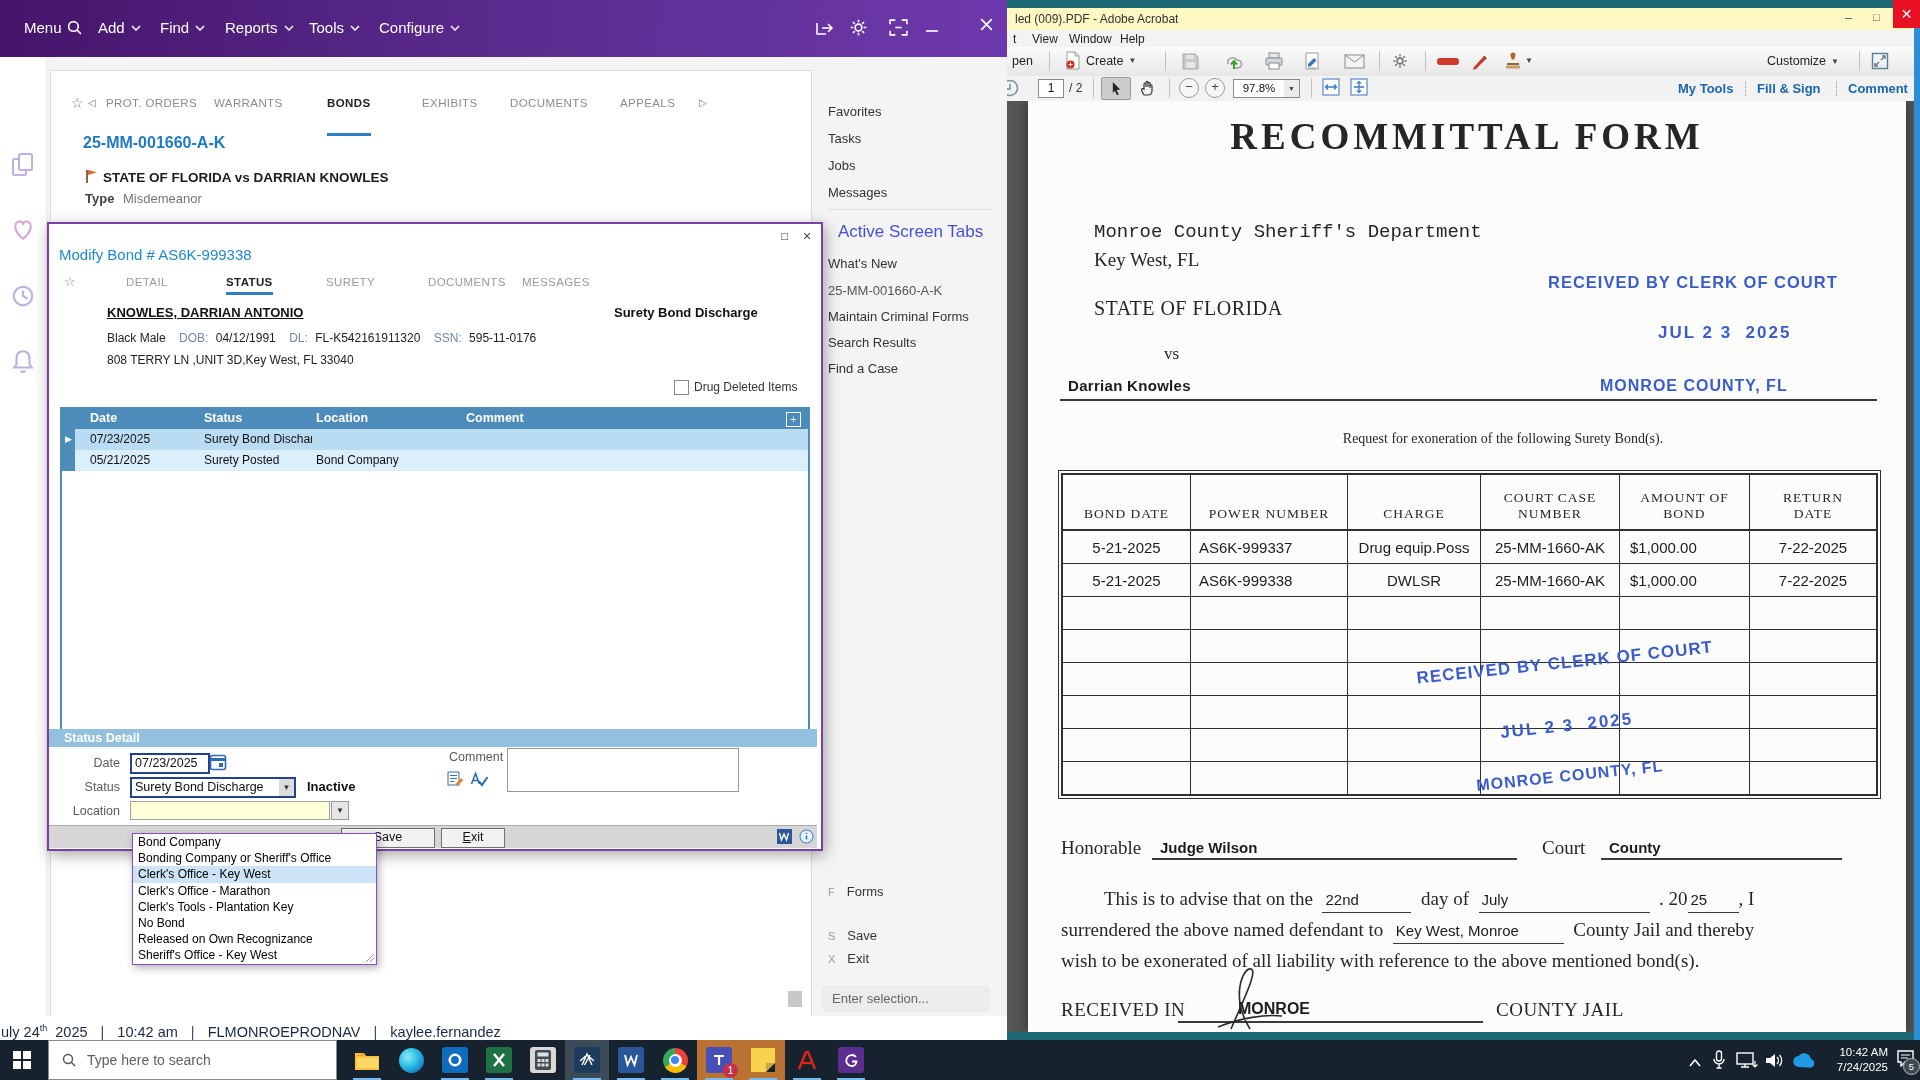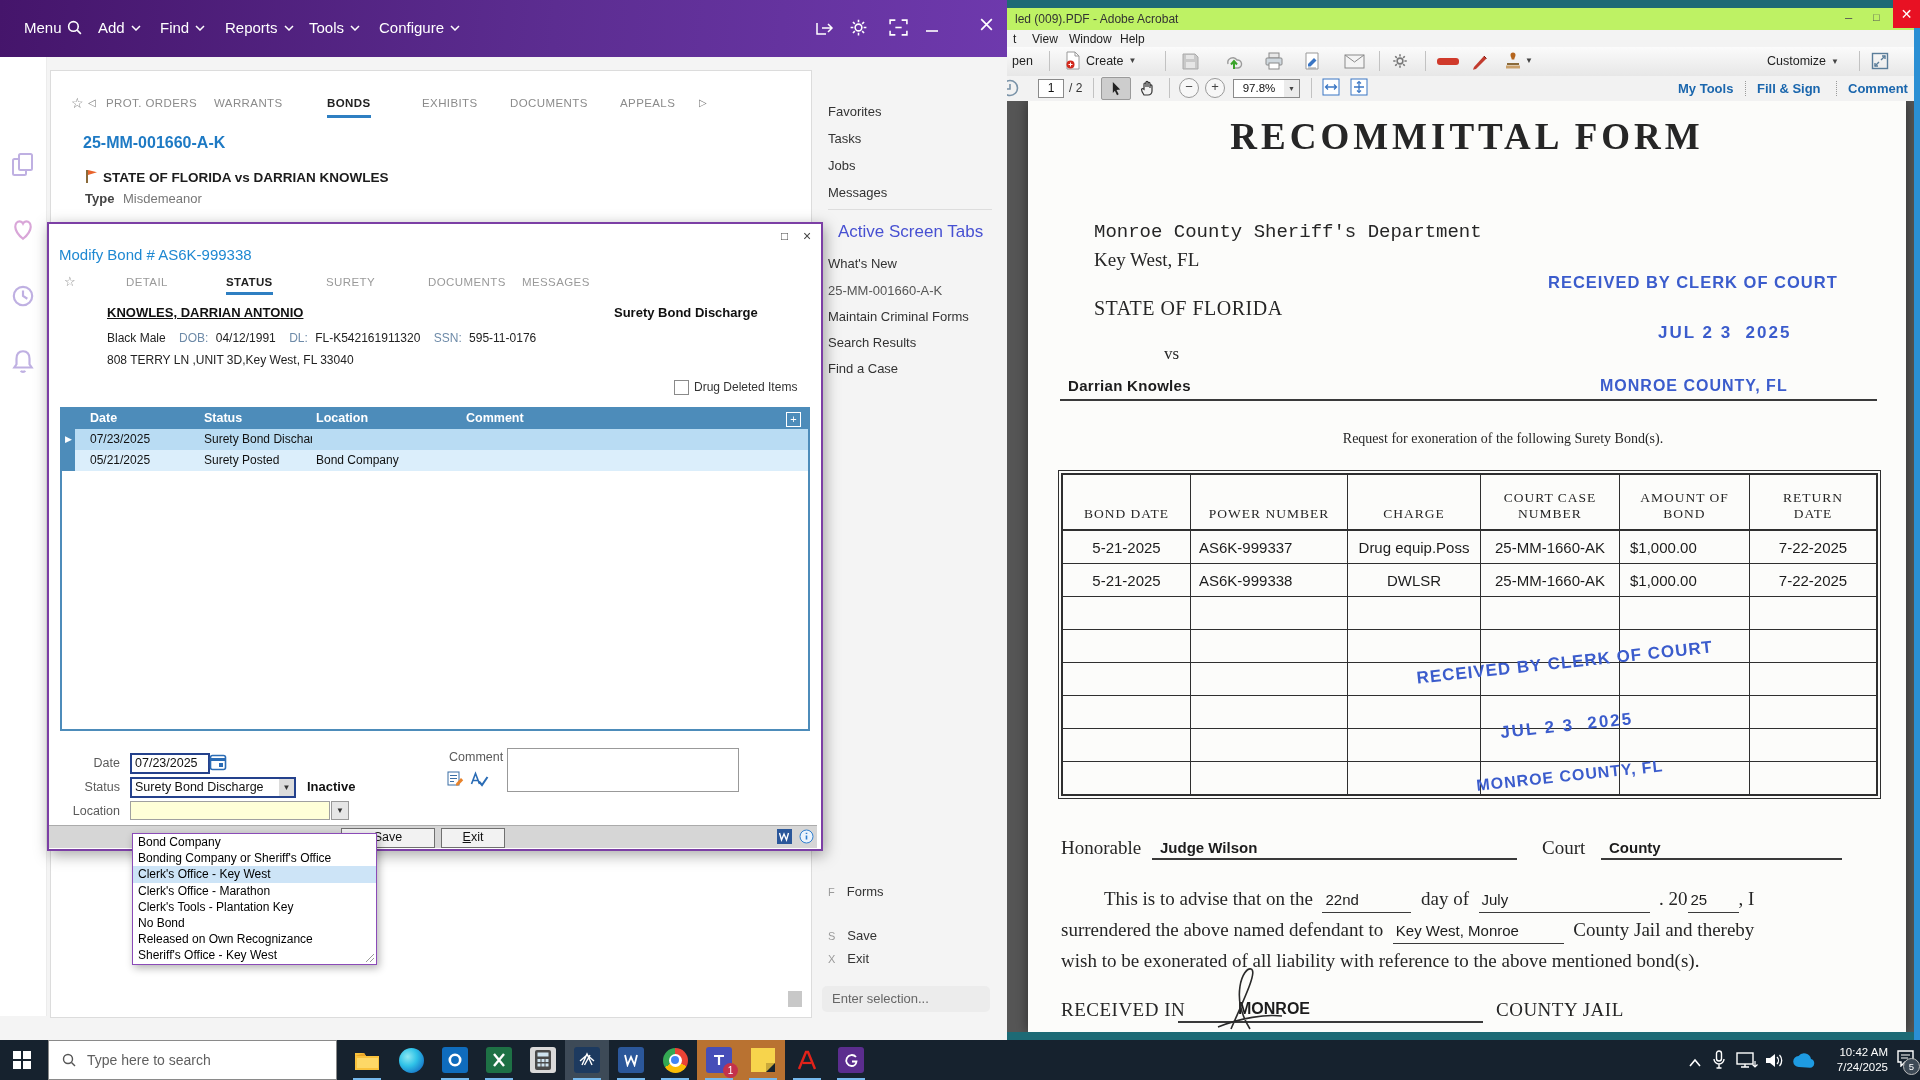--- a/index.html
+++ b/index.html
@@ -7,38 +7,38 @@
           font-family:"Liberation Sans","DejaVu Sans",sans-serif;}
   .abs{position:absolute;}
   .nowrap{white-space:nowrap;}
   
   .purple-bar{left:0;top:0;width:1007px;height:57px;
     background:linear-gradient(95deg,#45156b 0%,#5c2d91 55%,#6e39ad 100%);color:#fff;}
   .pmenu{position:absolute;top:19px;font-size:15px;color:#fff;display:flex;align-items:center;gap:6px;cursor:default;}
   .rail{left:0;top:57px;width:46px;height:959px;background:#fff;border-right:1px solid #ececec;}
   .card{left:50px;top:70px;width:760px;height:946px;background:#fff;border:1px solid #dcdcdc;}
   .ctab{position:absolute;top:26px;font-size:11.5px;letter-spacing:.4px;color:#8b8b8b;}
-  .ctab.active{color:#222;font-weight:bold;border-bottom:3px solid #2e7fc2;padding-bottom:6px;}
+  .ctab.active{color:#222;font-weight:bold;border-bottom:3px solid #2e7fc2;padding-bottom:24px;}
   .dlg{left:47px;top:222px;width:772px;height:625px;background:#fff;border:2px solid #7c3fa5;
        box-shadow:2px 4px 14px rgba(0,0,0,.35);z-index:20;}
   .dtab{position:absolute;top:52px;font-size:11.5px;letter-spacing:.4px;color:#9a9a9a;}
   .dtab.active{color:#222;font-weight:bold;border-bottom:3px solid #2e7fc2;padding-bottom:4px;}
   .lbl{color:#5a5a5a;font-size:12.5px;}
   .fld{background:#fff;border:2px solid #24418c;font-size:12.5px;color:#111;line-height:17px;padding:0 3px;}
   .grid-hcell{position:absolute;top:2px;color:#fff;font-weight:bold;font-size:12.5px;}
   .grid-cell{position:absolute;top:3px;font-size:12px;color:#111;overflow:hidden;white-space:nowrap;}
   .opt{height:16.2px;line-height:16.2px;font-size:12px;color:#000;padding-left:5px;white-space:nowrap;}
   .opt.hl{background:#cde4f7;}
   .btn{position:absolute;background:#f2f2f2;border:1px solid #707070;font-size:12.5px;color:#111;
        text-align:center;line-height:17px;height:18px;}
   .side-item{position:absolute;left:828px;font-size:13px;color:#333;}
   
   .acro-bg{left:1007px;top:0;width:913px;height:1040px;background:#1d6a75;}
   .acro-accent{left:1914px;top:0;width:6px;height:1040px;background:#2a8fd4;}
-  .acro-title{left:1007px;top:8px;width:907px;height:22px;background:#bef264;border-bottom:4px solid #7f1d1d;}
+  .acro-title{left:1007px;top:8px;width:907px;height:22px;background:#fef9c3;border-bottom:4px solid #7f1d1d;}
   .acro-menu{left:1007px;top:30px;width:907px;height:17px;background:#f3f3f3;border-bottom:1px solid #d8d8d8;}
   .acro-mitem{position:absolute;top:2px;font-size:12px;color:#222;}
   .acro-tb1{left:1007px;top:47px;width:907px;height:29px;background:linear-gradient(#fbfbfb,#e7e7e7);border-bottom:1px solid #c6c6c6;}
   .acro-tb2{left:1007px;top:76px;width:907px;height:25px;background:#f2f2f2;border-bottom:1px solid #b9b9b9;overflow:hidden;}
   .vsep{position:absolute;width:1px;height:20px;background:#c2c2c2;top:4px;}
   .bluetool{position:absolute;top:5px;font-size:13px;font-weight:600;color:#1a66ad;}
   .dotsep{position:absolute;top:5px;height:15px;border-left:1px dotted #9a9a9a;}
   .doc{left:1007px;top:101px;width:907px;height:931px;background:#565656;overflow:hidden;}
   .page{position:absolute;left:21px;top:0;width:878px;height:931px;background:#fcfcfa;box-shadow:0 0 12px rgba(0,0,0,.5);overflow:hidden;}
   .serif{font-family:"Liberation Serif","DejaVu Serif",serif;color:#262626;}
@@ -224,20 +224,21 @@
       </div>
       <div class="abs" style="left:0;top:41px;width:746px;height:21px;background:#dbeefb;">
         <div class="abs" style="left:0;top:0;width:13px;height:21px;background:#4d8cba;"></div>
         <div class="grid-cell" style="left:28px;width:100px;">05/21/2025</div>
         <div class="grid-cell" style="left:142px;width:108px;">Surety Posted</div>
         <div class="grid-cell" style="left:254px;width:140px;">Bond Company</div>
         <div class="grid-cell" style="left:404px;width:300px;"></div>
       </div>
     </div>
 
+    <div class="abs" style="left:0;top:505px;width:768px;height:18px;background:#92c0dd;color:#fff;font-weight:bold;font-size:12.5px;line-height:18px;padding-left:15px;box-sizing:border-box;">Status Detail</div>
 
     <div class="abs lbl" style="left:20px;top:532px;width:51px;text-align:right;">Date</div>
     <div class="abs fld" style="left:81px;top:529px;width:70px;height:17px;">07/23/2025</div>
     <div class="abs" style="left:160px;top:529px;">
       <svg width="18" height="18" viewBox="0 0 18 18">
           <rect x="1.5" y="2.5" width="15" height="14" rx="2" fill="#fff" stroke="#2b6cb5" stroke-width="1.6"></rect>
           <path d="M1.5 6.5h15" stroke="#2b6cb5" stroke-width="3"></path>
           <rect x="10" y="10" width="4" height="4" fill="#2b6cb5"></rect>
         </svg></div>
 
@@ -303,20 +304,30 @@
   <div class="side-item" style="top:256px;">What's New</div>
   <div class="side-item" style="top:283px;color:#555;">25-MM-001660-A-K</div>
   <div class="side-item" style="top:309px;">Maintain Criminal Forms</div>
   <div class="side-item" style="top:335px;">Search Results</div>
   <div class="side-item" style="top:361px;">Find a Case</div>
   <div class="side-item" style="top:884px;"><span style="color:#9a9a9a;font-size:11px;margin-right:12px;">F</span><span>Forms</span></div>
   <div class="side-item" style="top:928px;"><span style="color:#9a9a9a;font-size:11px;margin-right:12px;">S</span><span>Save</span></div>
   <div class="side-item" style="top:951px;"><span style="color:#9a9a9a;font-size:11px;margin-right:12px;">X</span><span>Exit</span></div>
   <div class="abs" style="left:822px;top:986px;width:168px;height:26px;background:#ececec;border-radius:5px;font-size:13px;color:#666;line-height:26px;padding-left:10px;box-sizing:border-box;">Enter selection...</div>
 
+  <div class="abs" style="left:0;top:1016px;width:1007px;height:24px;background:#fff;font-size:14.5px;color:#1b2a44;line-height:24px;">
+    <span style="margin-left:1px;">uly 24</span><sup style="font-size:9px;">th</sup>
+    <span style="margin-left:4px;">2025</span>
+    <span style="margin:0 9px;color:#3a4a66;">|</span>
+    <span>10:42 am</span>
+    <span style="margin:0 9px;color:#3a4a66;">|</span>
+    <span>FLMONROEPRODNAV</span>
+    <span style="margin:0 9px;color:#3a4a66;">|</span>
+    <span>kaylee.fernandez</span>
+  </div>
 
   <div class="abs acro-bg"></div>
   <div class="abs acro-accent"></div>
 
   <div class="abs acro-title">
     <span style="position:absolute;left:8px;top:4px;font-size:12px;color:#333;">led (009).PDF - Adobe Acrobat</span>
     <span style="position:absolute;left:838px;top:2px;color:#555;font-size:13px;">–</span>
     <span style="position:absolute;left:866px;top:3px;color:#555;font-size:11px;">□</span>
   </div>
   <div class="abs" style="left:1893px;top:0;width:27px;height:28px;background:#e81123;color:#fff;text-align:center;line-height:28px;font-size:14px;z-index:6;">✕</div>

